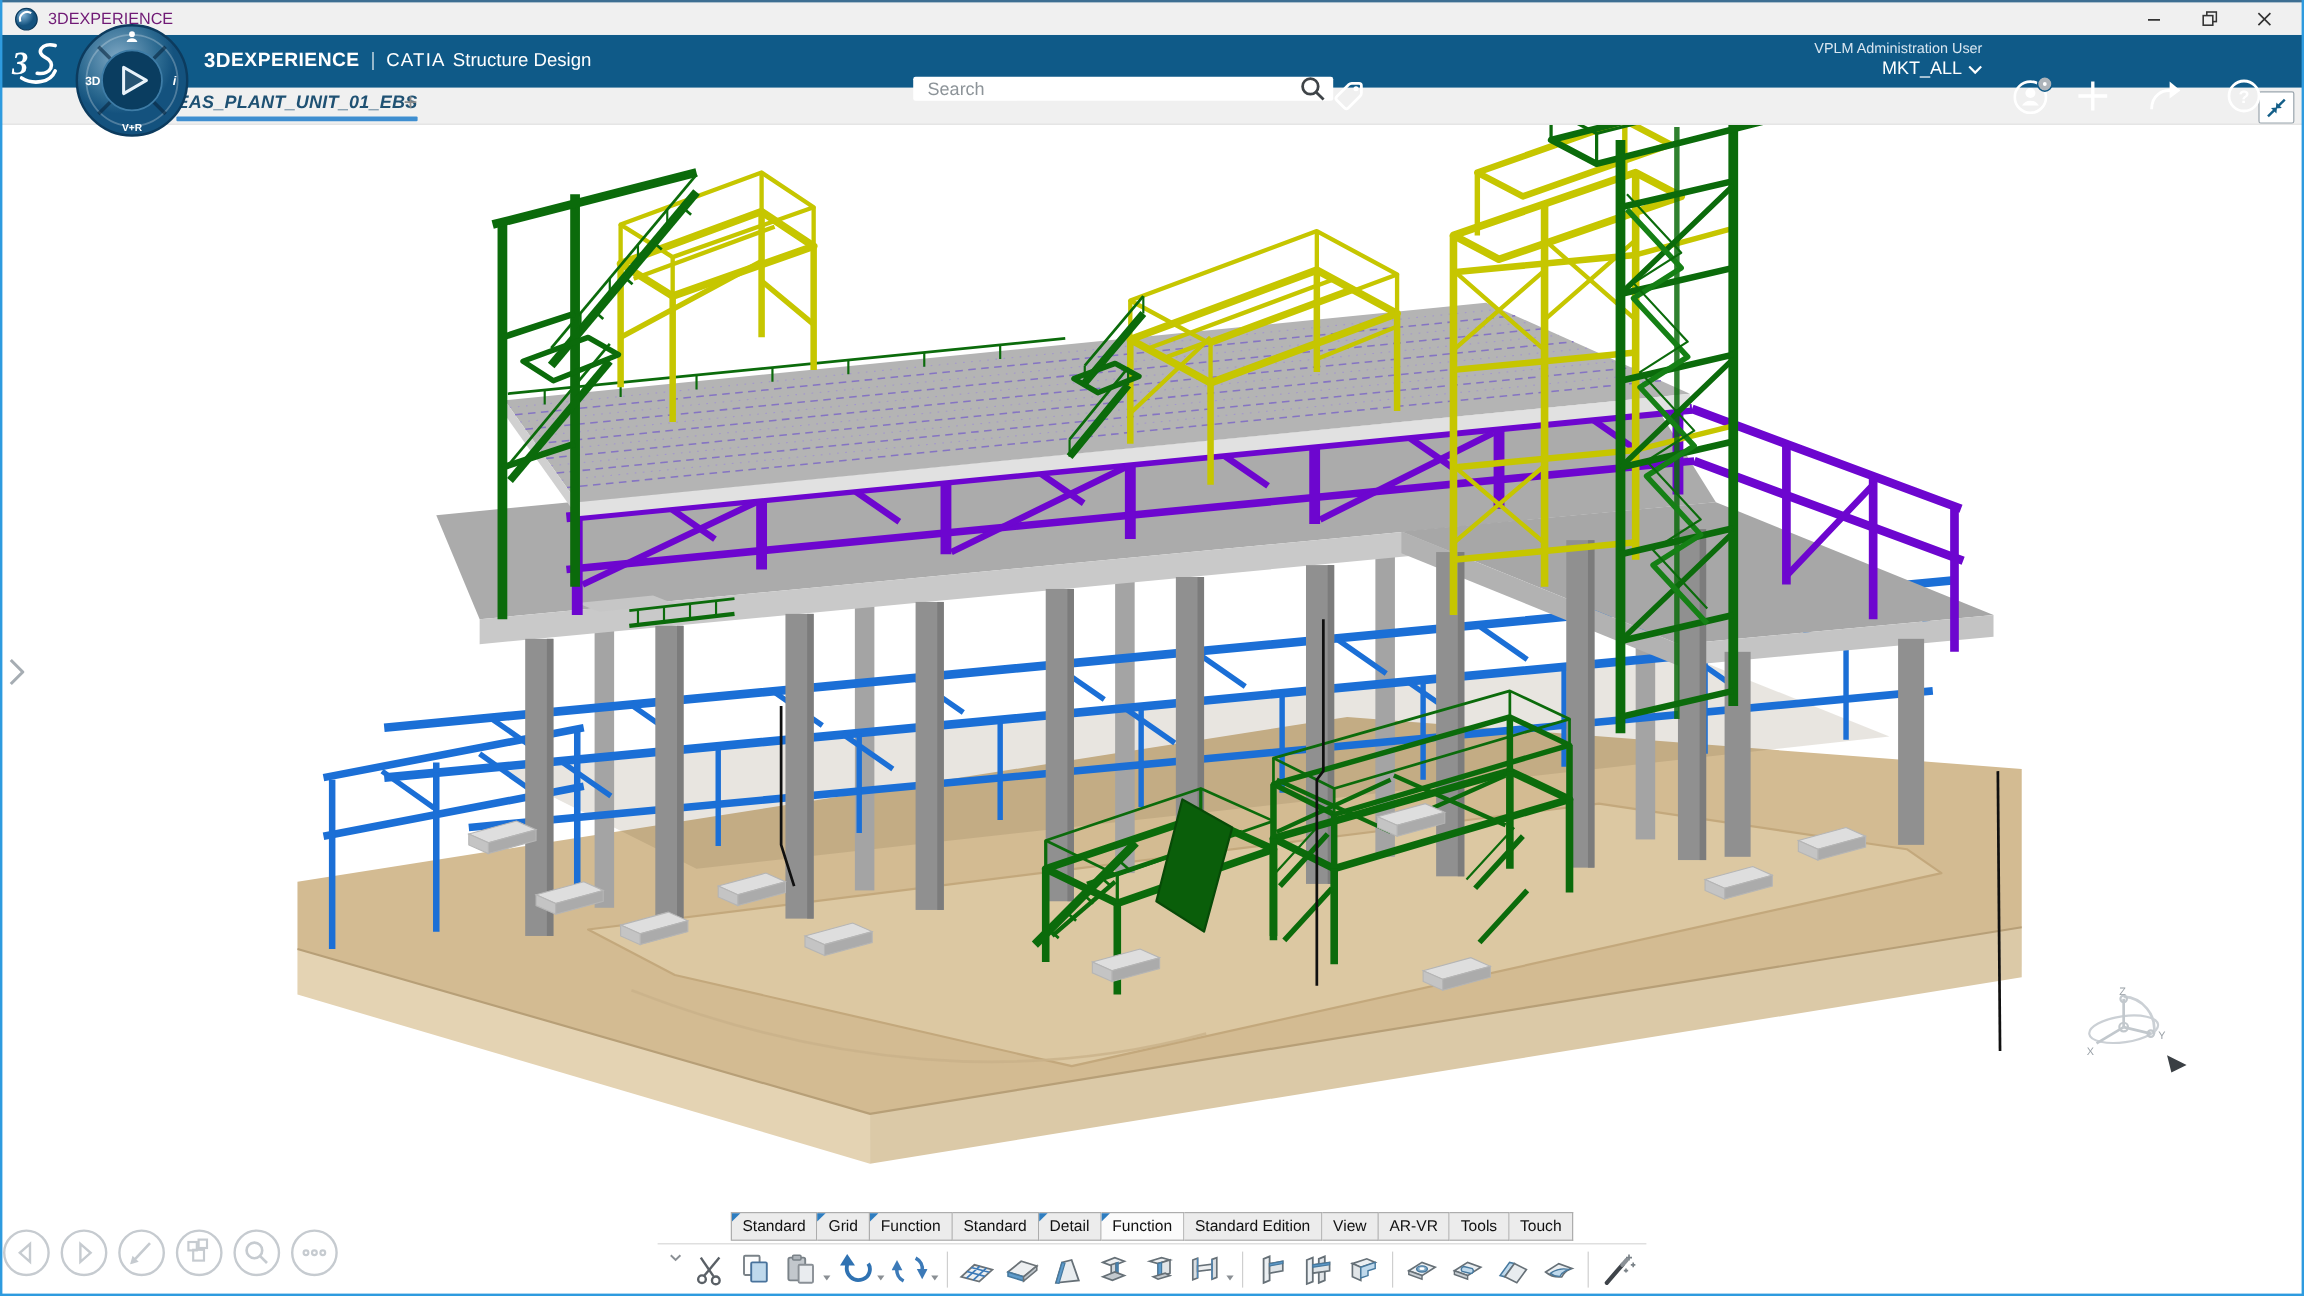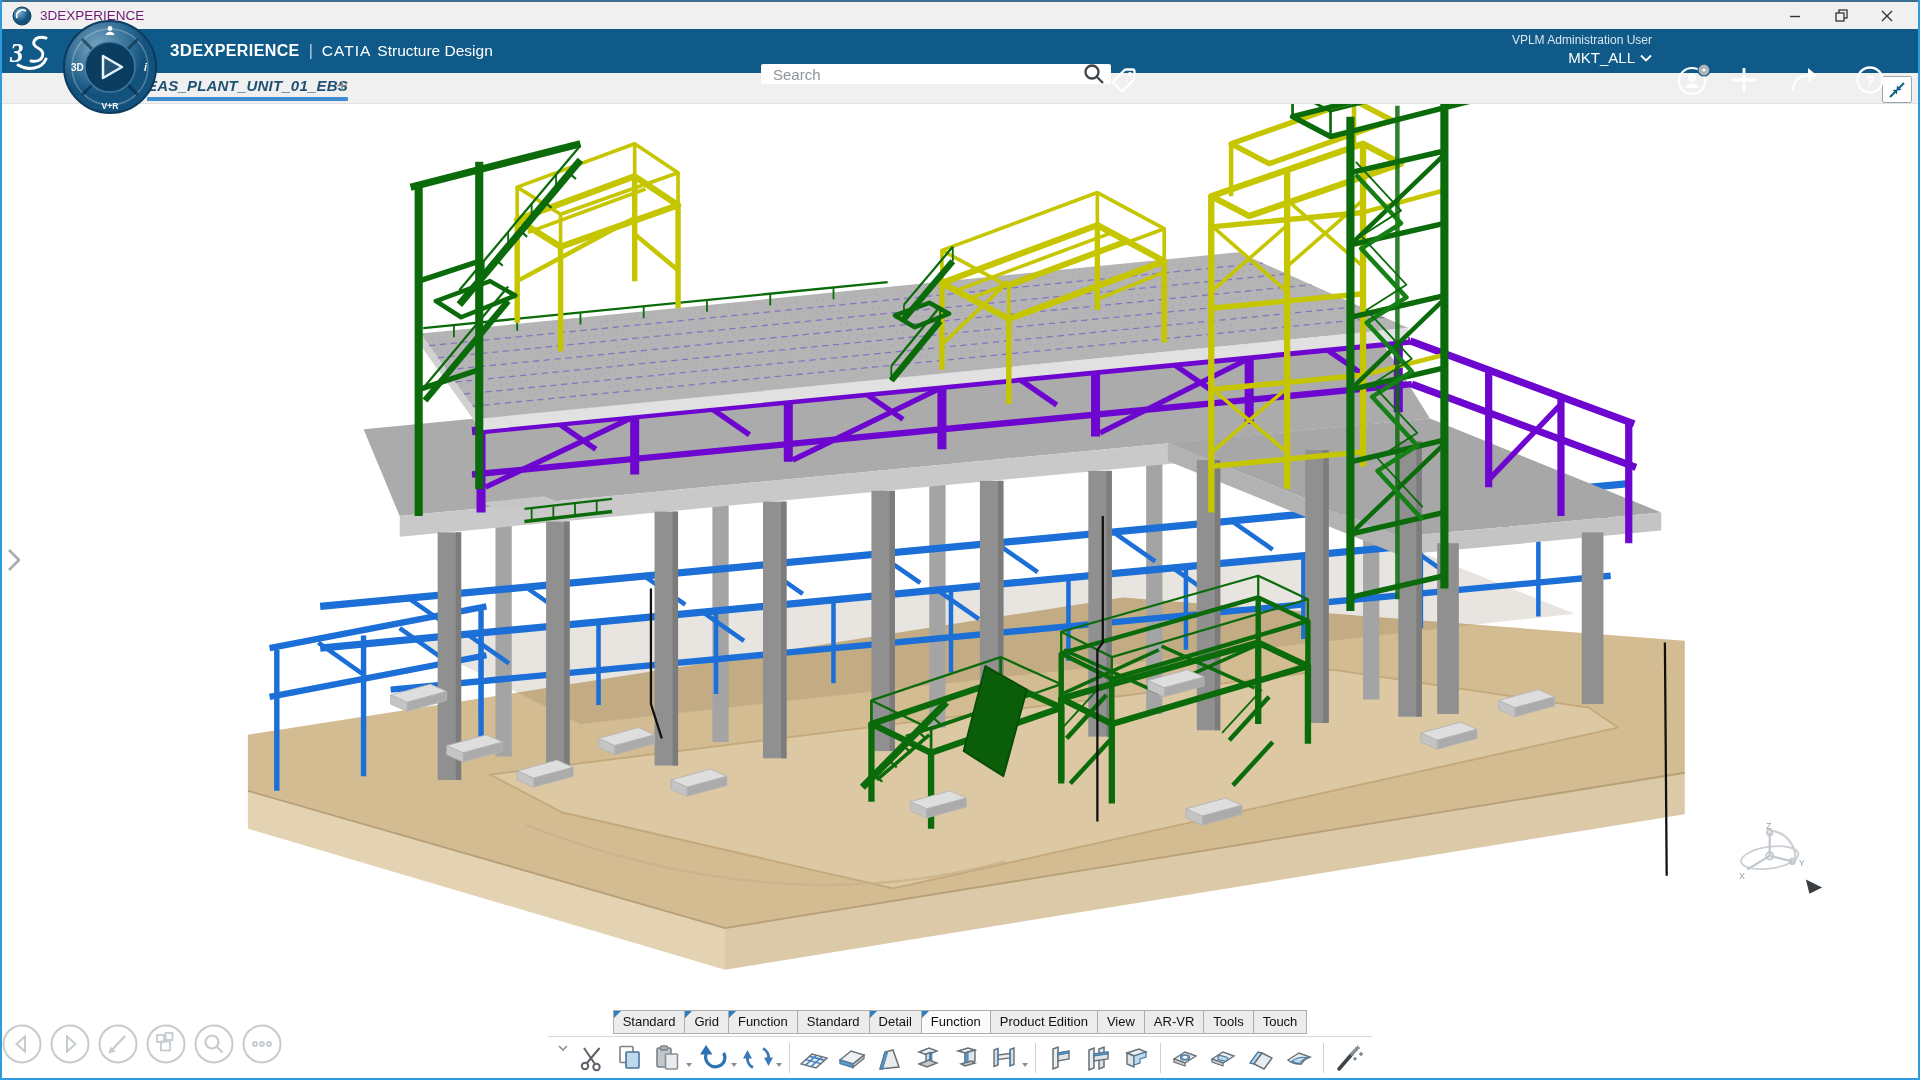--- a/index.html
+++ b/index.html
@@ -502,21 +502,21 @@
     </div>
 
     <div id="abtabs-wrap">
       <div id="abtabs">
         <div class="ab-tab flag"><span>Standard</span></div>
         <div class="ab-tab flag"><span>Grid</span></div>
         <div class="ab-tab flag"><span>Function</span></div>
         <div class="ab-tab"><span>Standard</span></div>
         <div class="ab-tab flag"><span>Detail</span></div>
         <div class="ab-tab flag active"><span>Function</span></div>
-        <div class="ab-tab"><span>Product Edition</span></div>
+        <div class="ab-tab"><span>Standard Edition</span></div>
         <div class="ab-tab"><span>View</span></div>
         <div class="ab-tab"><span>AR-VR</span></div>
         <div class="ab-tab"><span>Tools</span></div>
         <div class="ab-tab"><span>Touch</span></div>
       </div>
     </div>
 
     <div id="toolbar-wrap">
       <div id="toolbar">
         <div class="tb-chevron">

